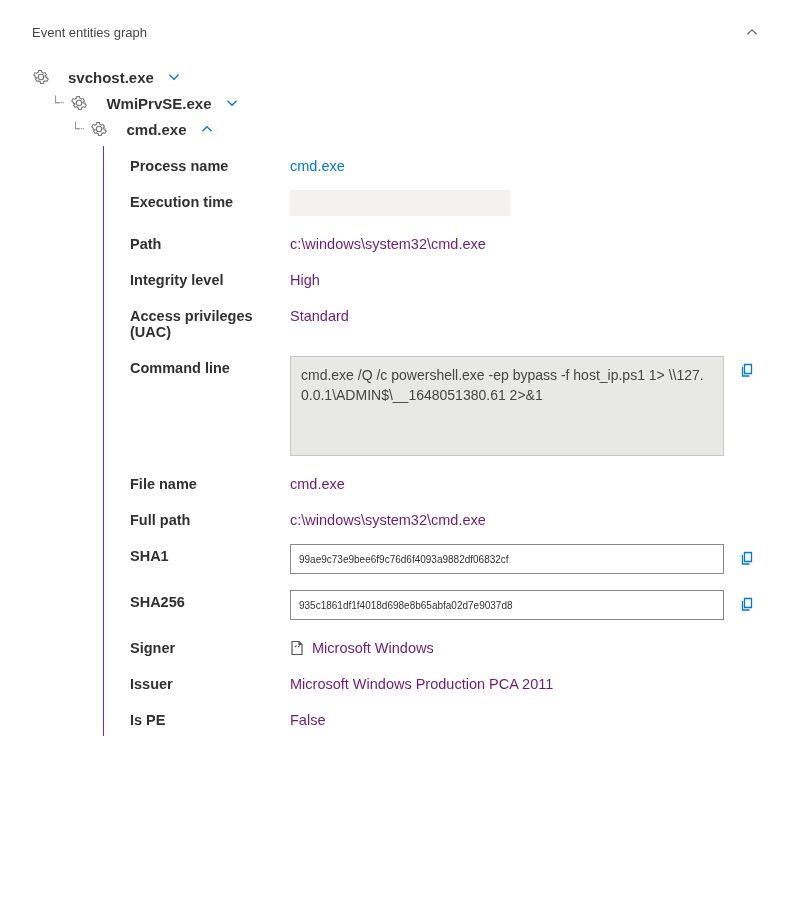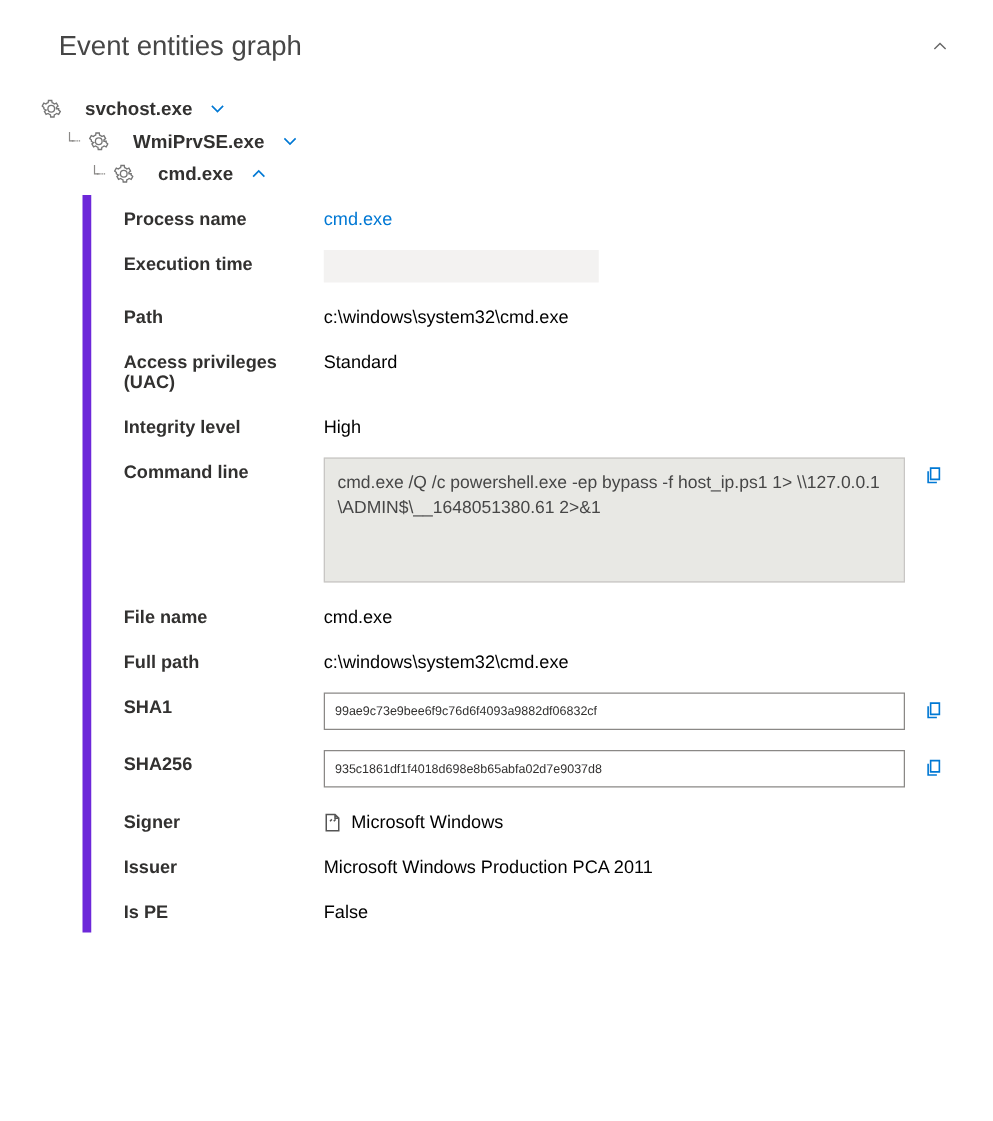--- a/index.html
+++ b/index.html
@@ -12,24 +12,23 @@
     background: #fff;
     width: 794px;
   }
   .section-header {
     display: flex;
     align-items: center;
     justify-content: space-between;
     margin-bottom: 24px;
   }
   .section-title {
-    font-size: 22px;
+    font-size: 13px;
     font-weight: 400;
     color: #464646;
-    margin-left: 15px;
   }
   .chevron-svg { width: 14px; height: 14px; }
   .tree-row {
     display: flex;
     align-items: center;
     gap: 6px;
     padding: 4px 0;
   }
   .tree-indent-0 { margin-left: 0; }
   .tree-indent-1 { margin-left: 20px; }
@@ -58,43 +57,43 @@
   .expander {
     display: inline-flex;
     align-items: center;
     justify-content: center;
     cursor: pointer;
     padding: 2px 4px;
     margin-left: 4px;
   }
   .expander svg { width: 12px; height: 12px; }
   .details-block {
-    margin-left: 34px;
-    border-left: 7px solid #6d28d9;
+    margin-left: 71px;
+    border-left: 1px solid #6d28d9;
     padding-left: 26px;
     margin-top: 4px;
   }
   .detail-row {
     display: flex;
     align-items: flex-start;
     padding: 8px 0;
     min-height: 30px;
   }
   .detail-label {
     width: 160px;
     flex-shrink: 0;
     font-weight: 600;
     font-size: 14.5px;
     color: #323130;
     padding-top: 4px;
   }
   .detail-value {
     flex: 1;
     font-size: 14.5px;
-    color: #000000;
+    color: #701a75;
     padding-top: 4px;
     word-break: break-word;
   }
   .detail-value.link { color: #0078d4; cursor: pointer; }
   .redacted {
     background: #f3f2f1;
     height: 26px;
     width: 220px;
   }
   .cmd-box {
@@ -206,27 +205,27 @@
     <div class="detail-label">Execution time</div>
     <div class="redacted"></div>
   </div>
 
   <div class="detail-row">
     <div class="detail-label">Path</div>
     <div class="detail-value">c:\windows\system32\cmd.exe</div>
   </div>
 
   <div class="detail-row">
+    <div class="detail-label">Integrity level</div>
+    <div class="detail-value">High</div>
+  </div>
+
+  <div class="detail-row">
     <div class="detail-label">Access privileges (UAC)</div>
     <div class="detail-value">Standard</div>
-  </div>
-
-  <div class="detail-row">
-    <div class="detail-label">Integrity level</div>
-    <div class="detail-value">High</div>
   </div>
 
 
   <div class="detail-row">
     <div class="detail-label">Command line</div>
     <div class="value-with-copy">
       <div class="cmd-box">cmd.exe /Q /c powershell.exe -ep bypass -f host_ip.ps1 1&gt; \\127.0.0.1\ADMIN$\__1648051380.61 2&gt;&amp;1</div>
       <span class="copy-btn">
         <svg viewBox="0 0 16 16">
             <path fill="none" stroke="currentColor" stroke-width="1.3" d="M4.5 2.5h7v9h-7zM2.5 5v9h7"></path>

